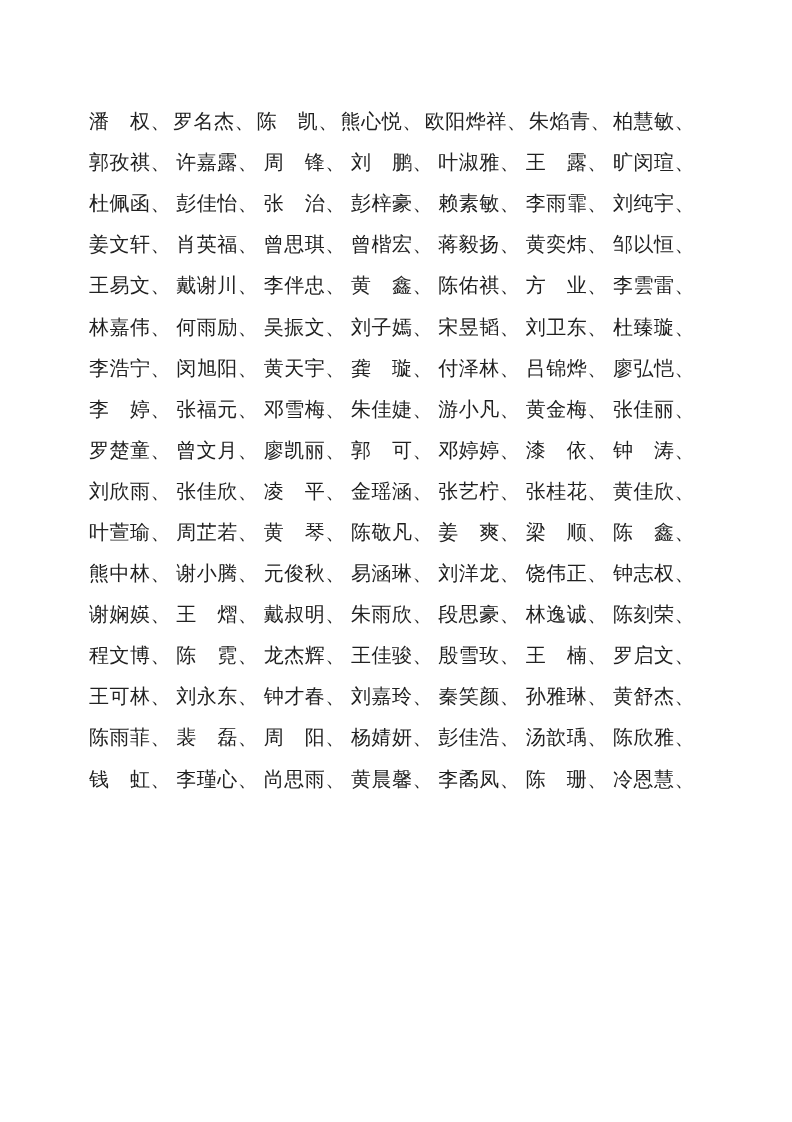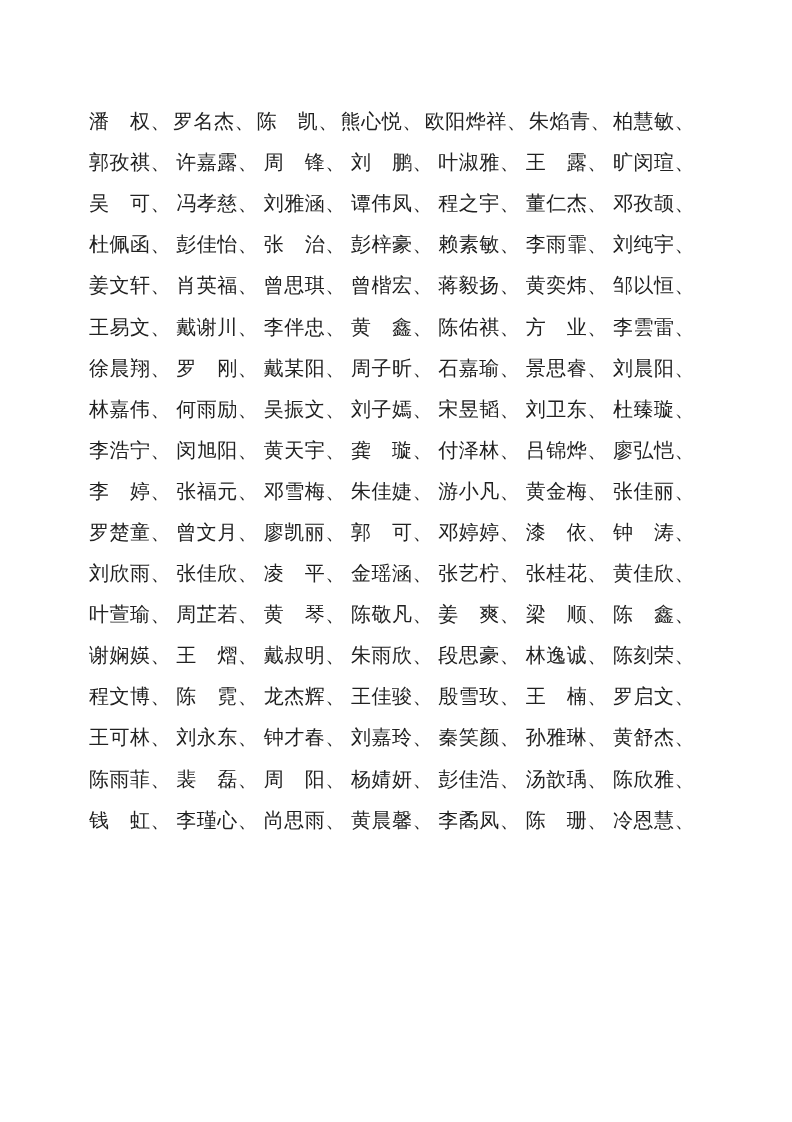--- a/index.html
+++ b/index.html
@@ -54,29 +54,20 @@
       <div class="name-line">
         <span class="name-seg">郭孜祺、</span>
         <span class="name-seg">许嘉露、</span>
         <span class="name-seg">周　锋、</span>
         <span class="name-seg">刘　鹏、</span>
         <span class="name-seg">叶淑雅、</span>
         <span class="name-seg">王　露、</span>
         <span class="name-seg">旷闵瑄、</span>
       </div>
       <div class="name-line">
-        <span class="name-seg">吴　可、</span>
-        <span class="name-seg">冯孝慈、</span>
-        <span class="name-seg">刘雅涵、</span>
-        <span class="name-seg">谭伟凤、</span>
-        <span class="name-seg">程之宇、</span>
-        <span class="name-seg">董仁杰、</span>
-        <span class="name-seg">邓孜颉、</span>
-      </div>
-      <div class="name-line">
         <span class="name-seg">杜佩函、</span>
         <span class="name-seg">彭佳怡、</span>
         <span class="name-seg">张　治、</span>
         <span class="name-seg">彭梓豪、</span>
         <span class="name-seg">赖素敏、</span>
         <span class="name-seg">李雨霏、</span>
         <span class="name-seg">刘纯宇、</span>
       </div>
       <div class="name-line">
         <span class="name-seg">姜文轩、</span>
@@ -90,29 +81,20 @@
       <div class="name-line">
         <span class="name-seg">王易文、</span>
         <span class="name-seg">戴谢川、</span>
         <span class="name-seg">李伴忠、</span>
         <span class="name-seg">黄　鑫、</span>
         <span class="name-seg">陈佑祺、</span>
         <span class="name-seg">方　业、</span>
         <span class="name-seg">李雲雷、</span>
       </div>
       <div class="name-line">
-        <span class="name-seg">徐晨翔、</span>
-        <span class="name-seg">罗　刚、</span>
-        <span class="name-seg">戴某阳、</span>
-        <span class="name-seg">周子昕、</span>
-        <span class="name-seg">石嘉瑜、</span>
-        <span class="name-seg">景思睿、</span>
-        <span class="name-seg">刘晨阳、</span>
-      </div>
-      <div class="name-line">
         <span class="name-seg">林嘉伟、</span>
         <span class="name-seg">何雨励、</span>
         <span class="name-seg">吴振文、</span>
         <span class="name-seg">刘子嫣、</span>
         <span class="name-seg">宋昱韬、</span>
         <span class="name-seg">刘卫东、</span>
         <span class="name-seg">杜臻璇、</span>
       </div>
       <div class="name-line">
         <span class="name-seg">李浩宁、</span>
@@ -153,20 +135,29 @@
       <div class="name-line">
         <span class="name-seg">叶萱瑜、</span>
         <span class="name-seg">周芷若、</span>
         <span class="name-seg">黄　琴、</span>
         <span class="name-seg">陈敬凡、</span>
         <span class="name-seg">姜　爽、</span>
         <span class="name-seg">梁　顺、</span>
         <span class="name-seg">陈　鑫、</span>
       </div>
       <div class="name-line">
+        <span class="name-seg">熊中林、</span>
+        <span class="name-seg">谢小腾、</span>
+        <span class="name-seg">元俊秋、</span>
+        <span class="name-seg">易涵琳、</span>
+        <span class="name-seg">刘洋龙、</span>
+        <span class="name-seg">饶伟正、</span>
+        <span class="name-seg">钟志权、</span>
+      </div>
+      <div class="name-line">
         <span class="name-seg">谢娴媖、</span>
         <span class="name-seg">王　熠、</span>
         <span class="name-seg">戴叔明、</span>
         <span class="name-seg">朱雨欣、</span>
         <span class="name-seg">段思豪、</span>
         <span class="name-seg">林逸诚、</span>
         <span class="name-seg">陈刻荣、</span>
       </div>
       <div class="name-line">
         <span class="name-seg">程文博、</span>

